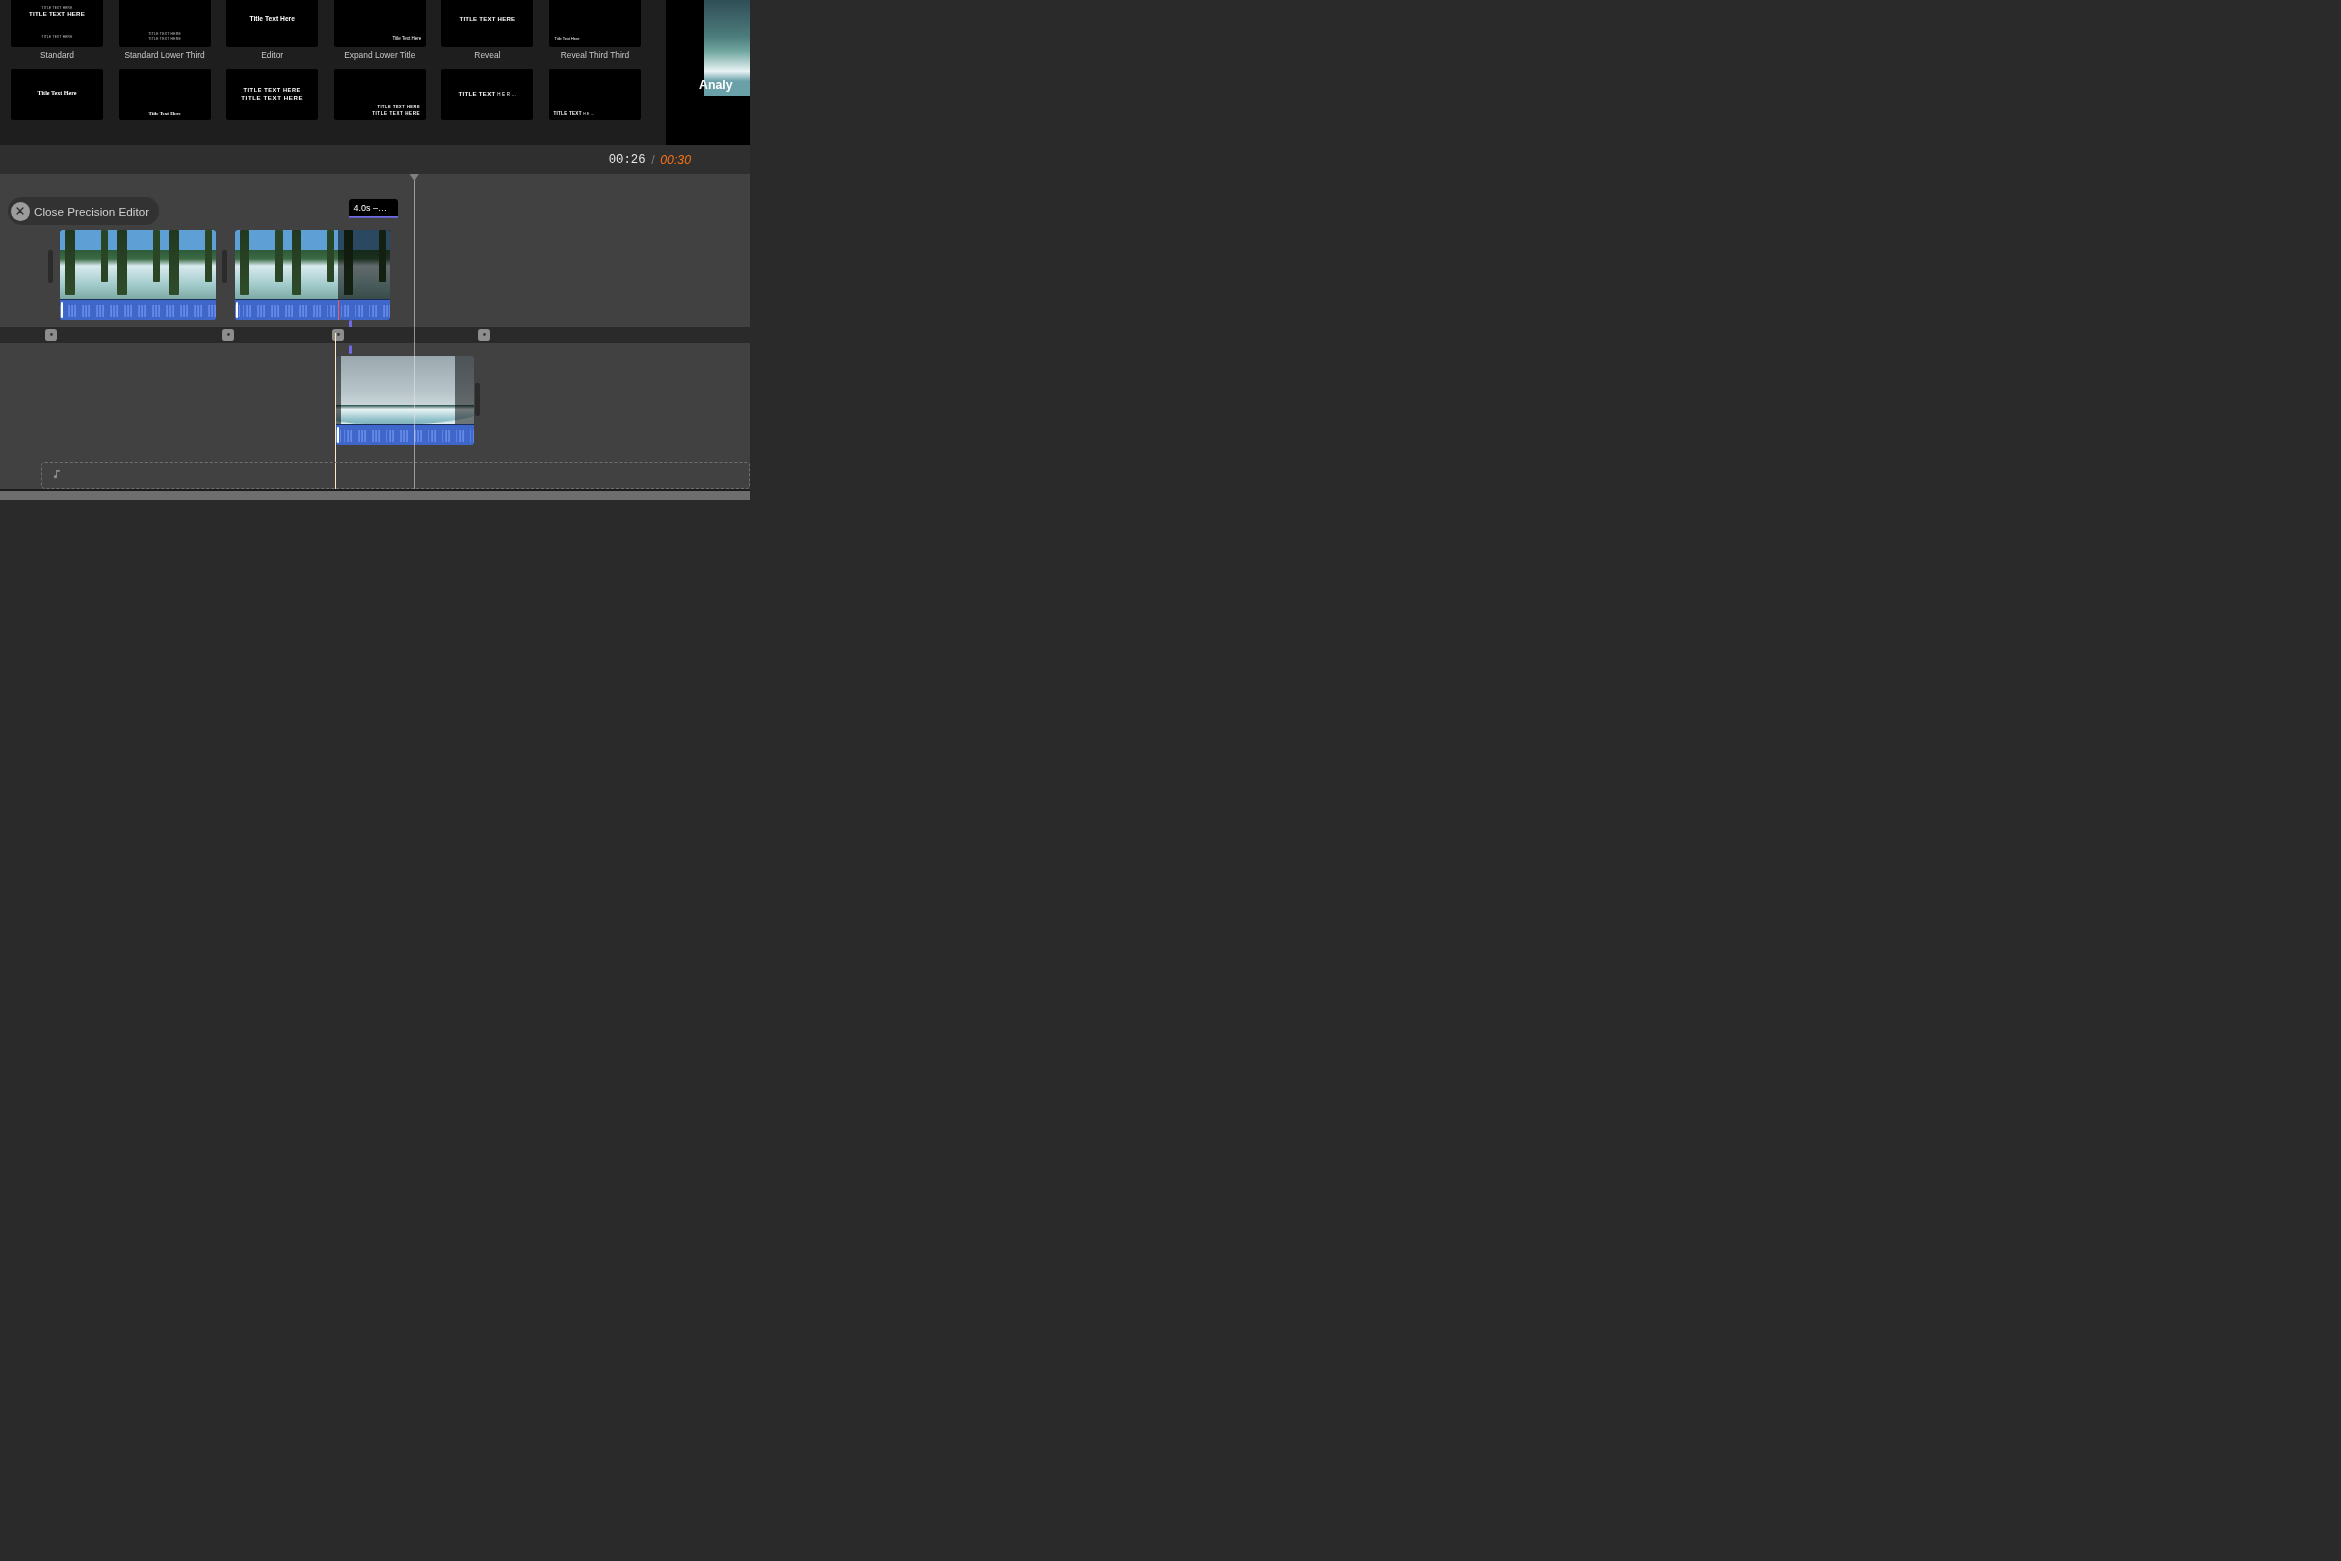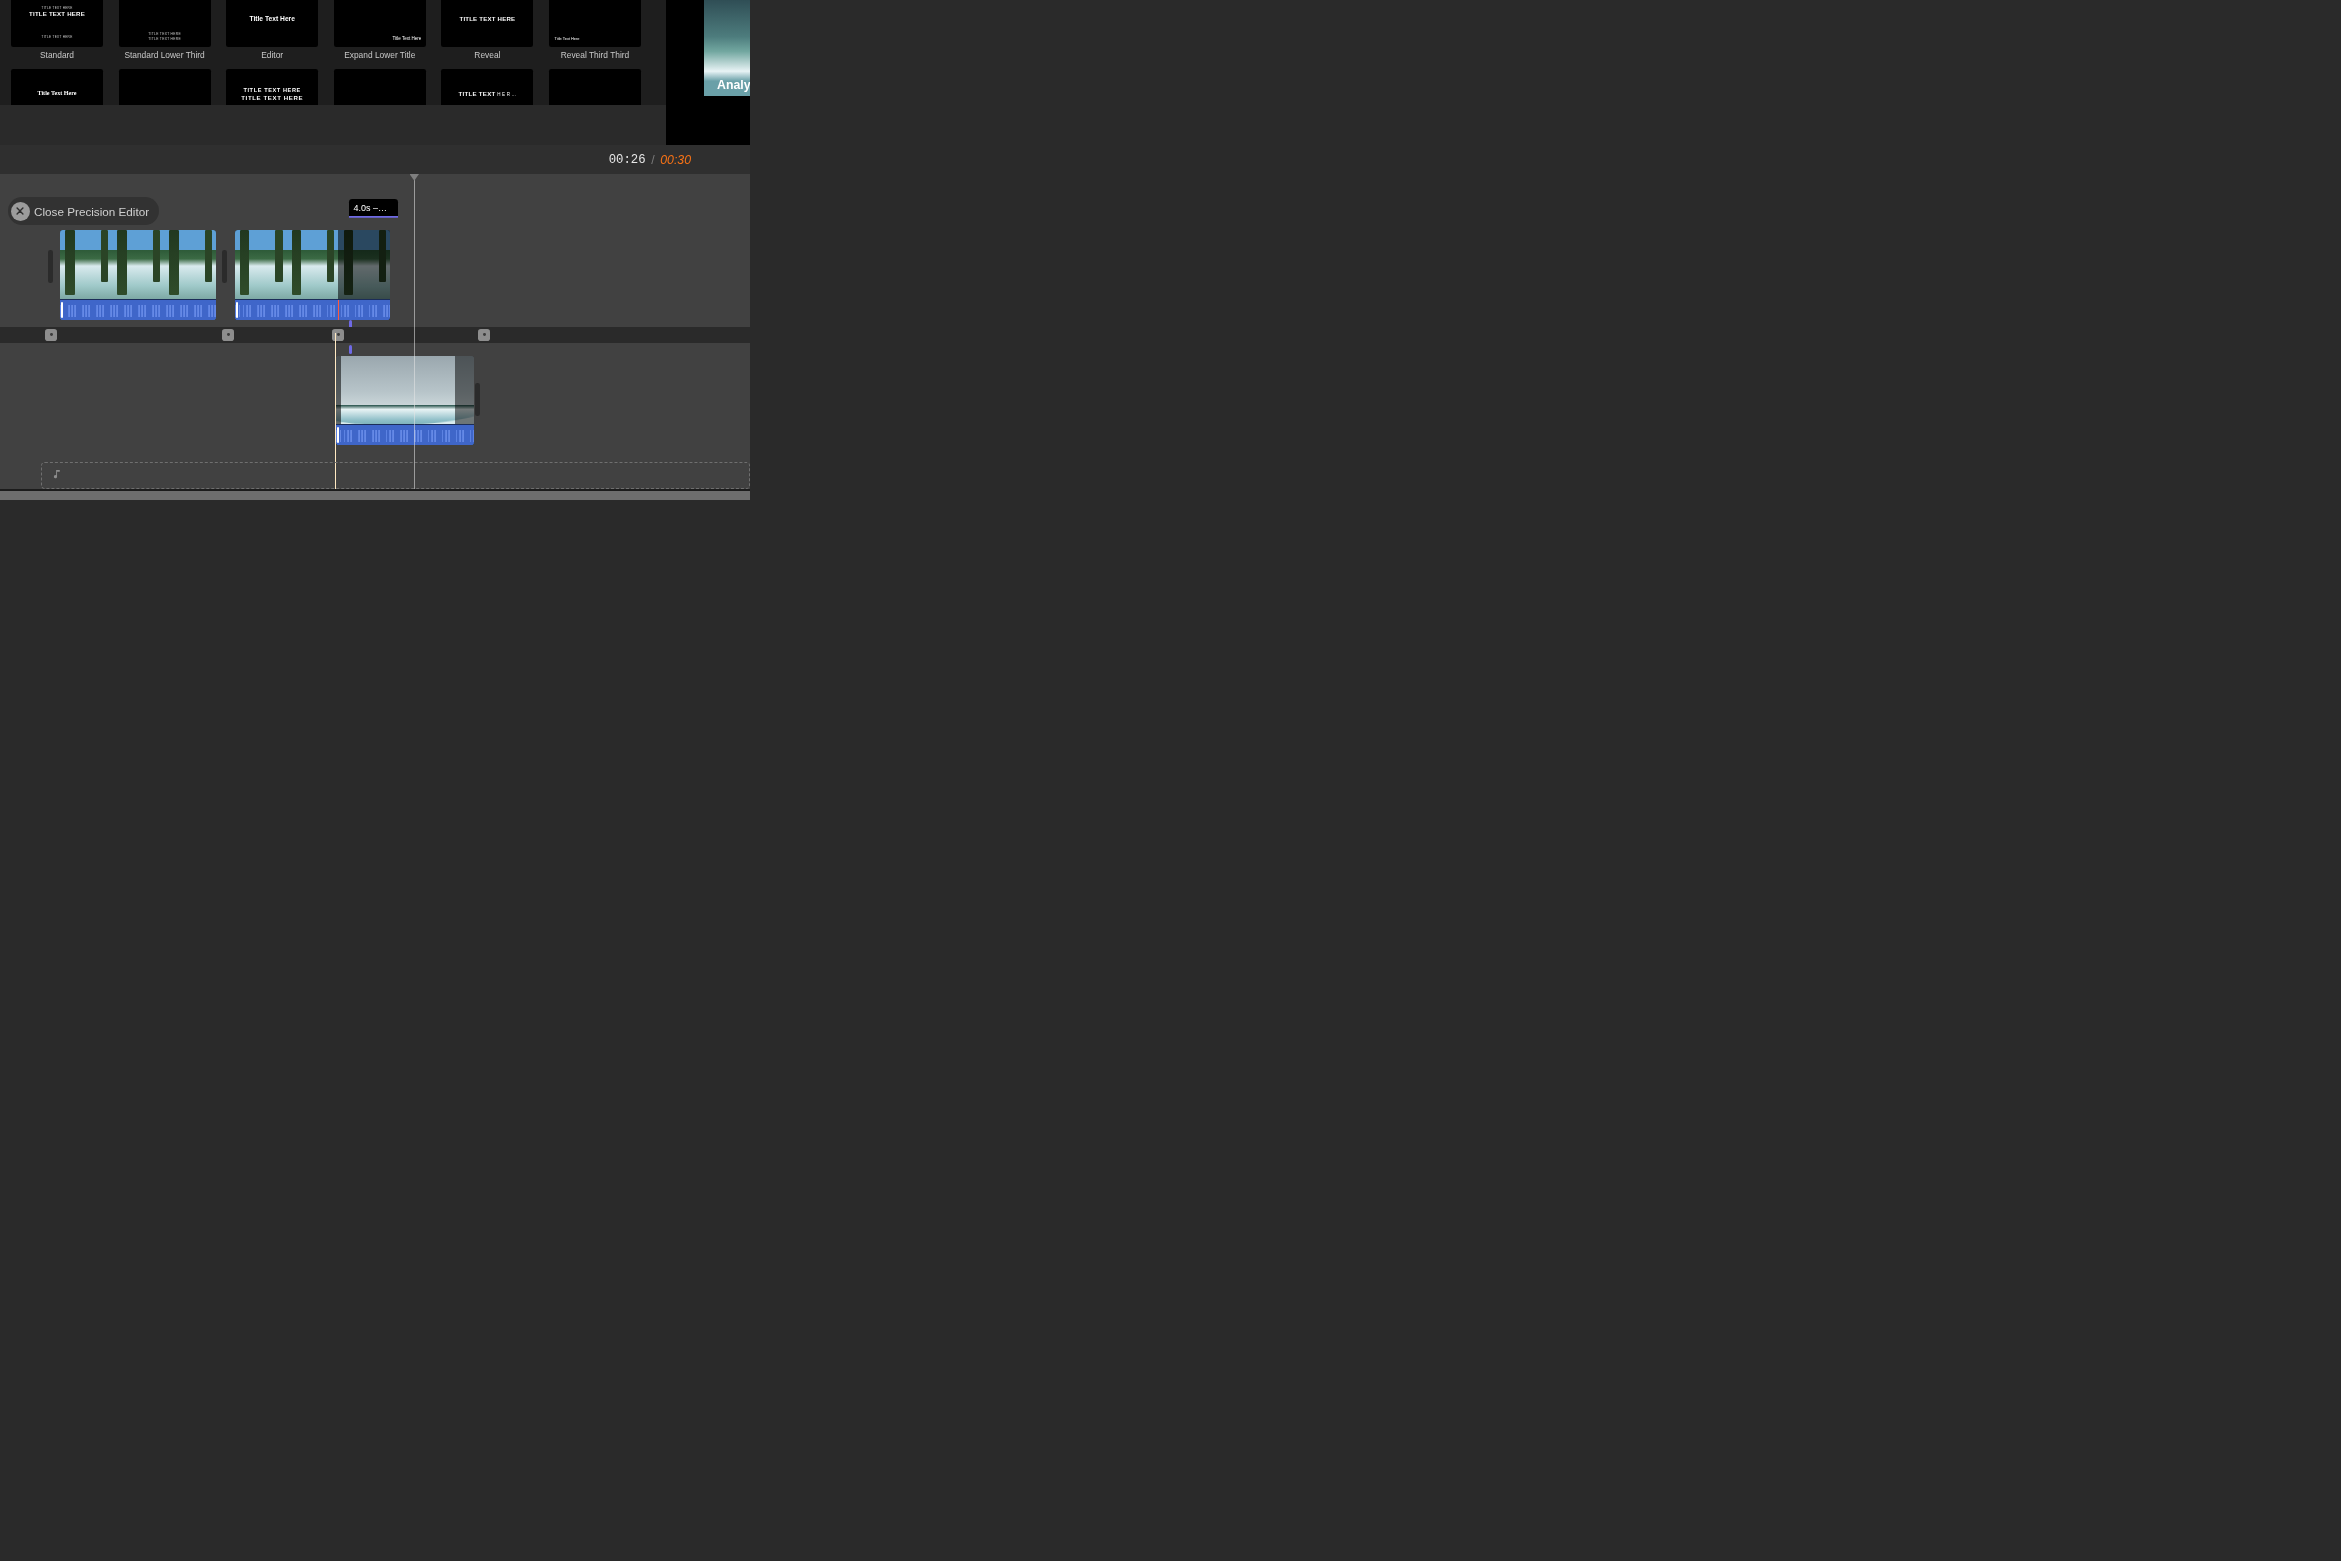--- a/index.html
+++ b/index.html
@@ -11,21 +11,21 @@
     position: relative;
     width: 750px;
     height: 500px;
   }
 
   
   .titles-browser {
     position: absolute;
     left: 0; top: 0;
     width: 666px;
-    height: 105px;
+    height: 145px;
     background: #1e1e1e;
     overflow: hidden;
   }
   .title-grid {
     display: flex;
     flex-wrap: wrap;
     padding-left: 11px;
     padding-top: 0;
     gap: 8.4px 15.6px;
   }
@@ -102,21 +102,20 @@
     background: linear-gradient(#2d4a52, #4d7c7d 40%, #72a7a0 55%, #e8f3f5 75%, #6aa0a8 85%);
     filter: blur(0.2px);
   }
   .analysis-label {
     position: absolute;
     left: 33px;
     top: 78px;
     color: #fff;
     font-size: 12.3px;
     font-weight: 700;
-    margin-left: 18px;
   }
 
   
   .timeline-header {
     position: absolute;
     left: 0; top: 145px;
     width: 100%; height: 29px;
     background: #2f2f2f;
     display: flex;
     align-items: center;

